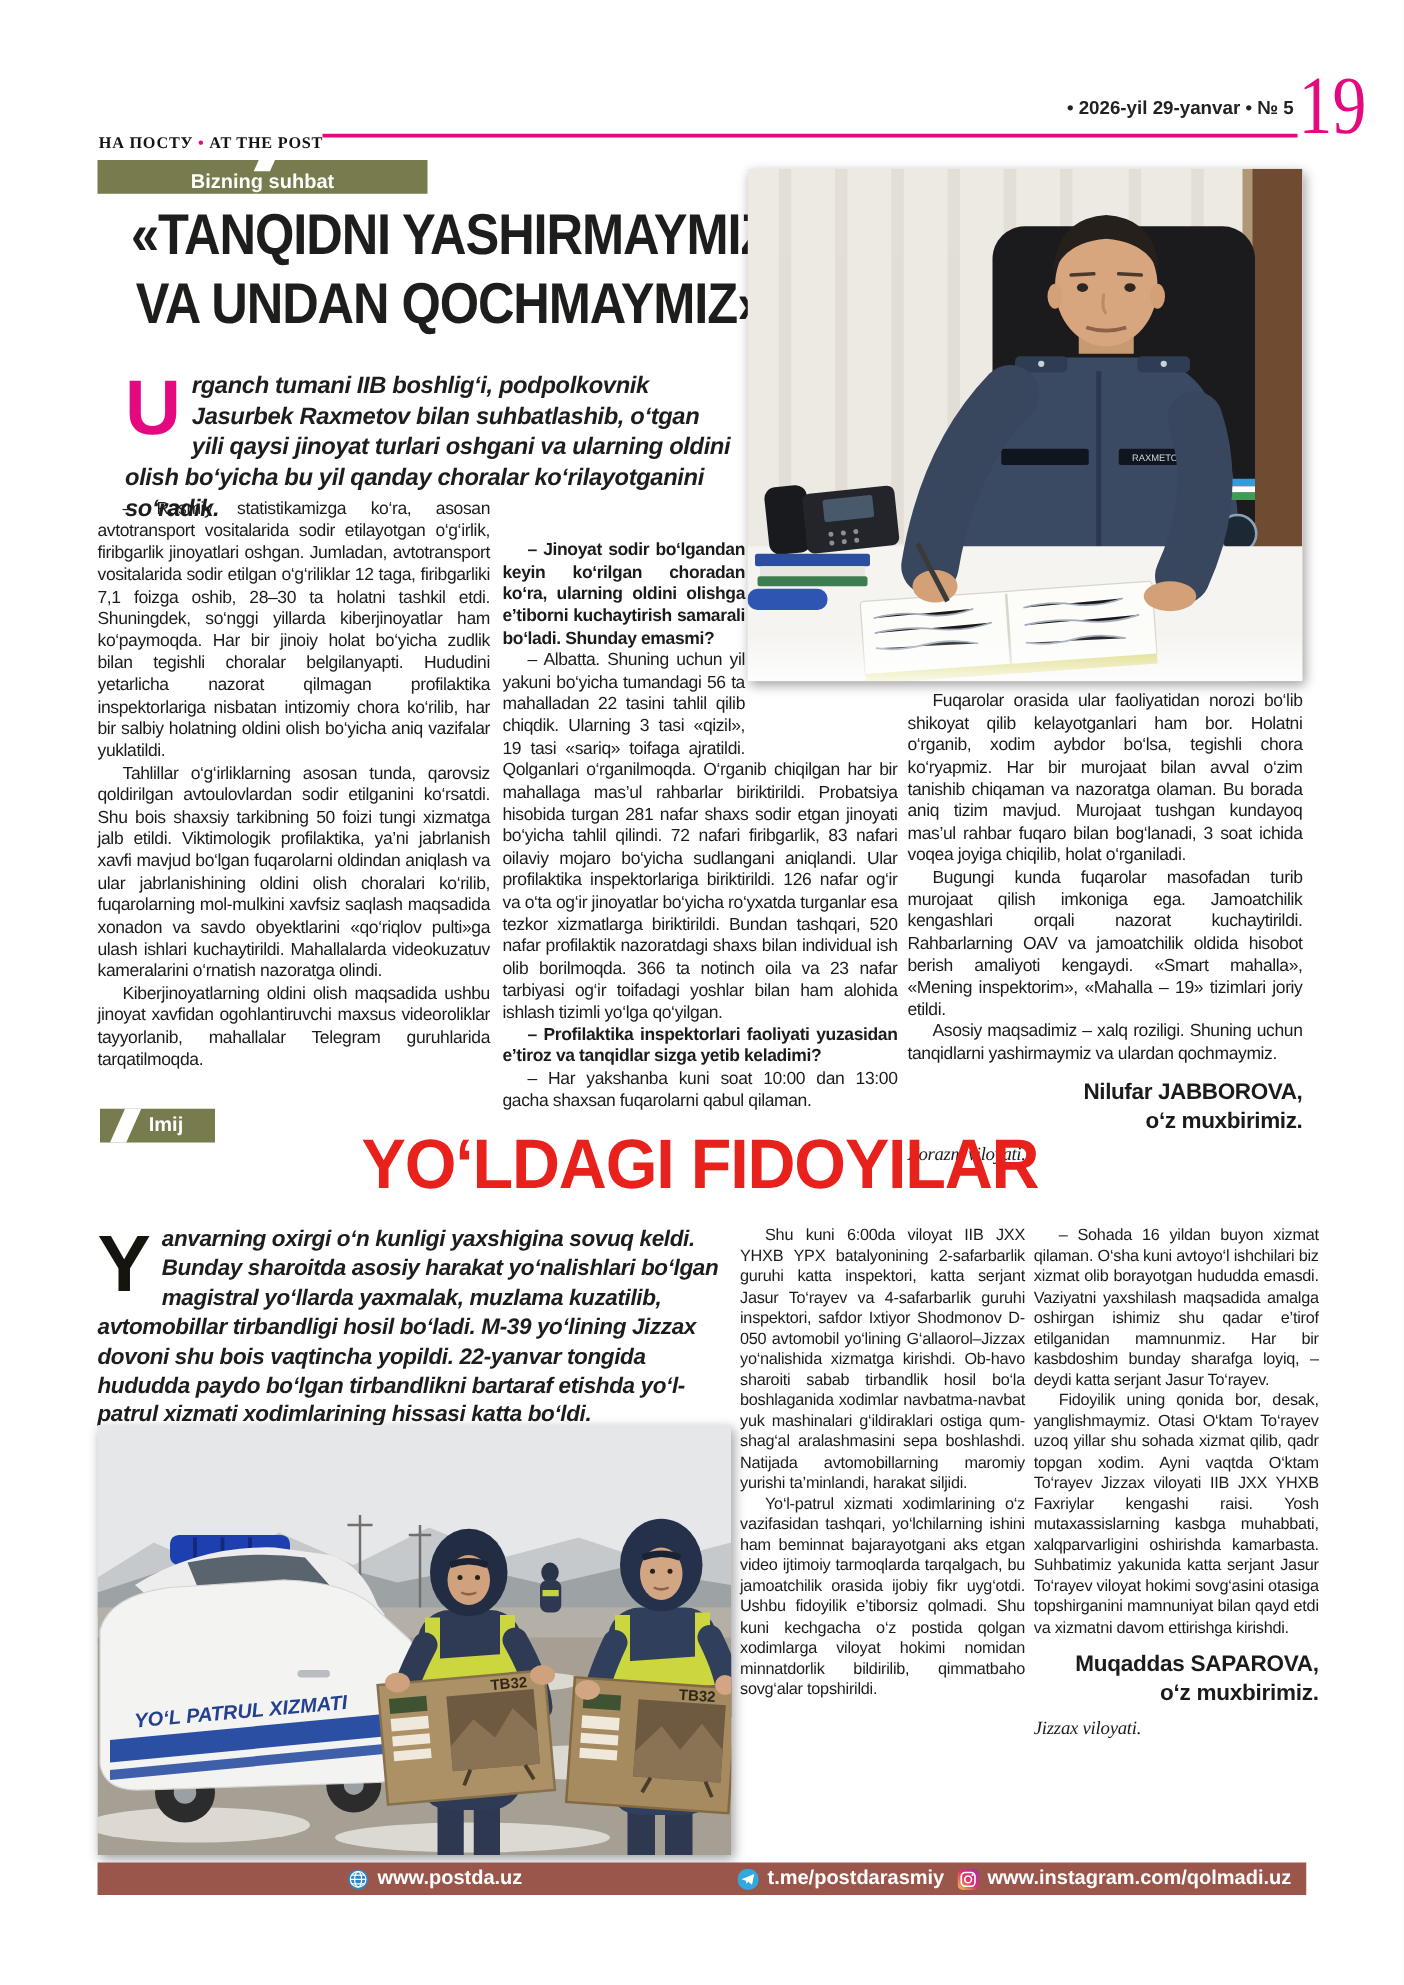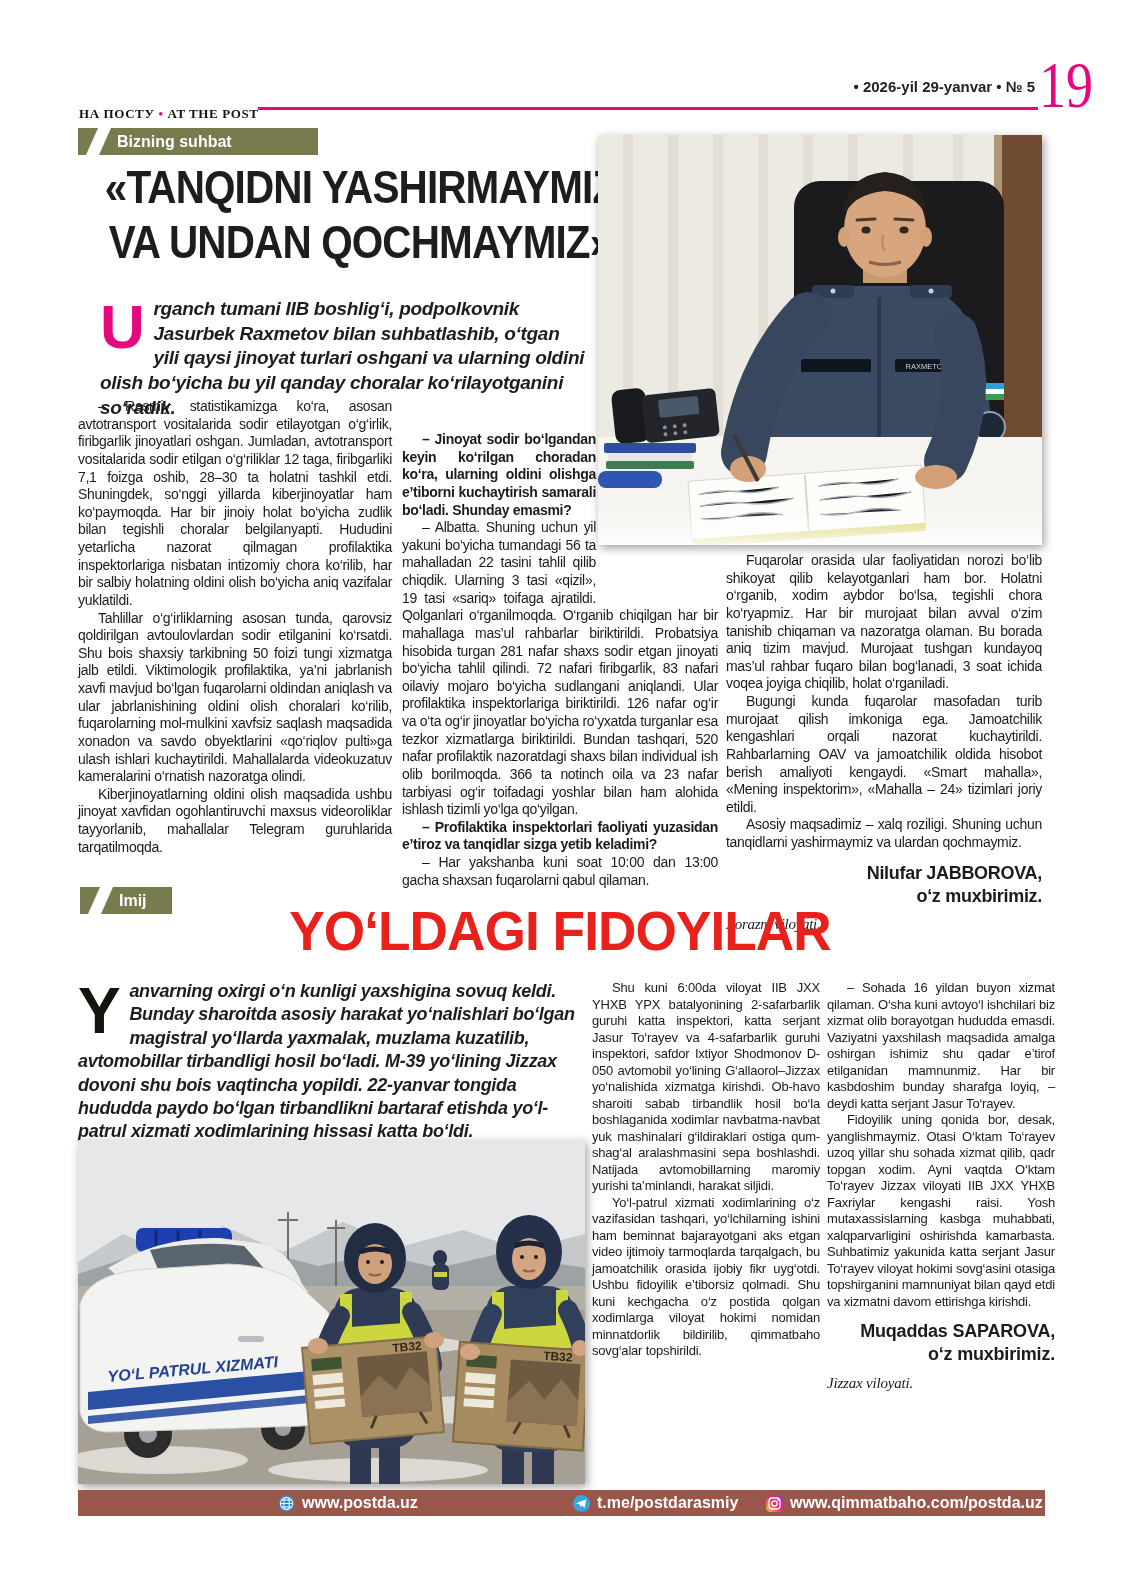--- a/index.html
+++ b/index.html
@@ -60,21 +60,21 @@
 
   <div class="abs tagline" style="left:79px;top:106px;">
     <span>НА ПОСТУ</span>
     <span class="pink">•</span>
     <span>AT THE POST</span>
   </div>
   <div class="abs rule-pink" style="left:258px;top:107px;width:780px;"></div>
   <div class="abs issue" style="left:640px;top:78px;width:395px;">•  2026-yil 29-yanvar   •   № 5</div>
   <div class="abs pagenum" style="right:30px;top:52px;">19</div>
 
-  <div class="abs tag" style="left:78px;top:128px;width:240px;">
+  <div class="abs tag" style="left:78px;top:128px;width:264px;flex-direction:column;">
     <span class="slash"></span>
     <span>Bizning suhbat</span>
   </div>
 
   <div class="abs" style="left:70px;top:160px;width:580px;">
     <div class="h1line">«TANQIDNI YASHIRMAYMIZ</div>
     <div class="h1line">VA UNDAN QOCHMAYMIZ»</div>
   </div>
 
   <div class="abs lead lead1" style="left:100px;top:297px;width:488px;">
@@ -182,21 +182,21 @@
   <div class="abs col col-a1" style="left:402px;top:398px;width:316px;margin-top:33px;">
     <div class="intrude"></div>
     <p class="q">– Jinoyat sodir bo‘lgandan keyin ko‘rilgan choradan ko‘ra, ularning oldini olishga e’tiborni kuchaytirish samarali bo‘ladi. Shunday emasmi?</p>
     <p>– Albatta. Shuning uchun yil yakuni bo‘yicha tumandagi 56 ta mahalladan 22 tasini tahlil qilib chiqdik. Ularning 3 tasi «qizil», 19 tasi «sariq» toifaga ajratildi. Qolganlari o‘rganilmoqda. O‘rganib chiqilgan har bir mahallaga mas’ul rahbarlar biriktirildi. Probatsiya hisobida turgan 281 nafar shaxs sodir etgan jinoyati bo‘yicha tahlil qilindi. 72 nafari firibgarlik, 83 nafari oilaviy mojaro bo‘yicha sudlangani aniqlandi. Ular profilaktika inspektorlariga biriktirildi. 126 nafar og‘ir va o‘ta og‘ir jinoyatlar bo‘yicha ro‘yxatda turganlar esa tezkor xizmatlarga biriktirildi. Bundan tashqari, 520 nafar profilaktik nazoratdagi shaxs bilan individual ish olib borilmoqda. 366 ta notinch oila va 23 nafar tarbiyasi og‘ir toifadagi yoshlar bilan ham alohida ishlash tizimli yo‘lga qo‘yilgan.</p>
     <p class="q">– Profilaktika inspektorlari faoliyati yuzasidan e’tiroz va tanqidlar sizga yetib keladimi?</p>
     <p>– Har yakshanba kuni soat 10:00 dan 13:00 gacha shaxsan fuqarolarni qabul qilaman.</p>
   </div>
 
   <div class="abs col col-a1" style="left:726px;top:552px;width:316px;">
     <p>Fuqarolar orasida ular faoliyatidan norozi bo‘lib shikoyat qilib kelayotganlari ham bor. Holatni o‘rganib, xodim aybdor bo‘lsa, tegishli chora ko‘ryapmiz. Har bir murojaat bilan avval o‘zim tanishib chiqaman va nazoratga olaman. Bu borada aniq tizim mavjud. Murojaat tushgan kundayoq mas’ul rahbar fuqaro bilan bog‘lanadi, 3 soat ichida voqea joyiga chiqilib, holat o‘rganiladi.</p>
-    <p>Bugungi kunda fuqarolar masofadan turib murojaat qilish imkoniga ega. Jamoatchilik kengashlari orqali nazorat kuchaytirildi. Rahbarlarning OAV va jamoatchilik oldida hisobot berish amaliyoti kengaydi. «Smart mahalla», «Mening inspektorim», «Mahalla – 24» tizimlari joriy etildi.</p>
+    <p>Bugungi kunda fuqarolar masofadan turib murojaat qilish imkoniga ega. Jamoatchilik kengashlari orqali nazorat kuchaytirildi. Rahbarlarning OAV va jamoatchilik oldida hisobot berish amaliyoti kengaydi. «Smart mahalla», «Mening inspektorim», «Mahalla – 19» tizimlari joriy etildi.</p>
     <p>Asosiy maqsadimiz – xalq roziligi. Shuning uchun tanqidlarni yashirmaymiz va ulardan qochmaymiz.</p>
     <div class="byline">
       <div>Nilufar JABBOROVA,</div>
       <div>o‘z muxbirimiz.</div>
     </div>
     <div class="region">Xorazm viloyati.</div>
   </div>
 
   <div class="abs tag" style="left:80px;top:887px;width:92px;">
     <span class="slash"></span>
@@ -350,38 +350,38 @@
         <g stroke="#ffffff" stroke-width="1" fill="none">
           <circle cx="8.5" cy="8.5" r="6.2"></circle>
           <ellipse cx="8.5" cy="8.5" rx="2.8" ry="6.2"></ellipse>
           <line x1="2.3" y1="8.5" x2="14.7" y2="8.5"></line>
           <line x1="3.2" y1="5" x2="13.8" y2="5"></line>
           <line x1="3.2" y1="12" x2="13.8" y2="12"></line>
         </g>
       </svg>
       <span>www.postda.uz</span>
     </div>
-    <div class="fitem" style="left:495px;">
+    <div class="fitem" style="left:512px;">
       <svg width="17" height="17" viewBox="0 0 17 17">
         <circle cx="8.5" cy="8.5" r="8.5" fill="#31a8de"></circle>
         <path d="M3.2 8.3 L13.4 4.2 L11.6 12.8 L8.6 10.4 L7 12 L6.8 9.6 Z" fill="#ffffff"></path>
       </svg>
       <span>t.me/postdarasmiy</span>
     </div>
     <div class="fitem" style="left:688px;">
       <svg width="17" height="17" viewBox="0 0 17 17">
         <defs>
           <linearGradient id="iggrad" x1="0" y1="1" x2="1" y2="0">
             <stop offset="0" stop-color="#f7c940"></stop>
             <stop offset="0.5" stop-color="#e1306c"></stop>
             <stop offset="1" stop-color="#9b30b5"></stop>
           </linearGradient>
         </defs>
         <rect width="17" height="17" rx="4.5" fill="url(#iggrad)"></rect>
         <rect x="3" y="3" width="11" height="11" rx="3.2" fill="none" stroke="#ffffff" stroke-width="1.3"></rect>
         <circle cx="8.5" cy="8.5" r="2.7" fill="none" stroke="#ffffff" stroke-width="1.3"></circle>
         <circle cx="12.1" cy="4.9" r="0.9" fill="#ffffff"></circle>
       </svg>
-      <span>www.qimmatbaho.com/postda.uz</span>
+      <span>www.instagram.com/qolmadi.uz</span>
     </div>
   </div>
 
 </div>
 
 </body></html>

